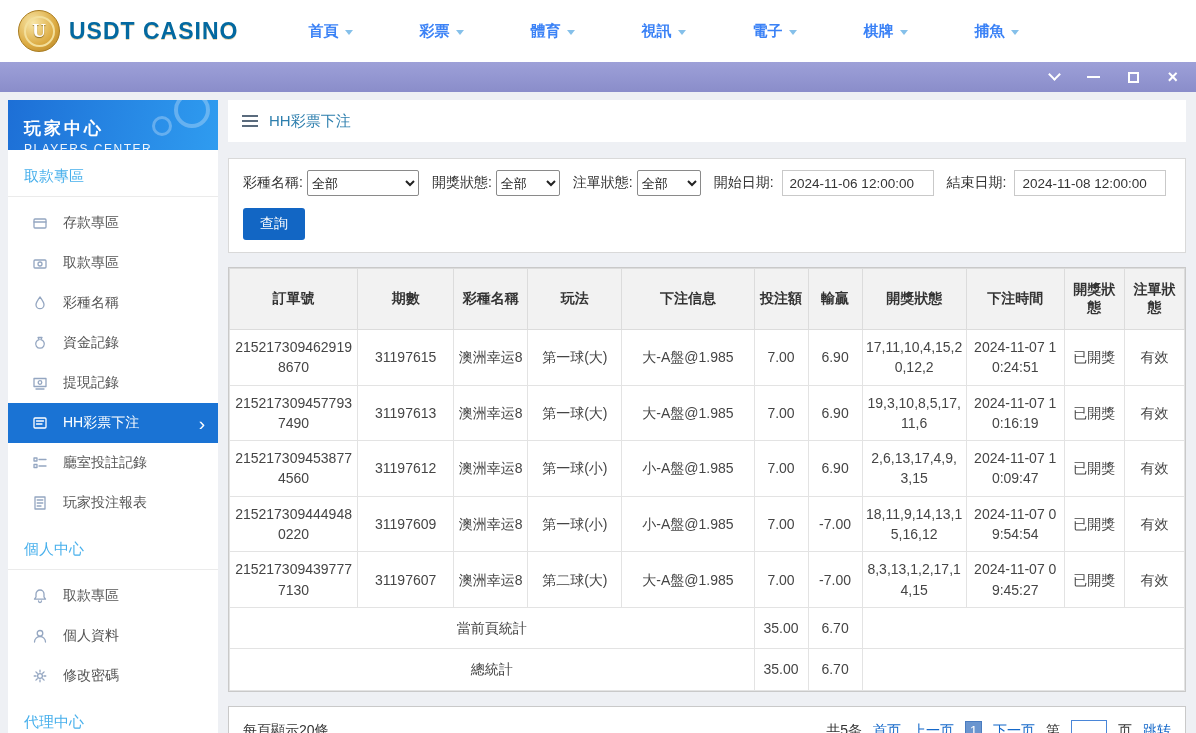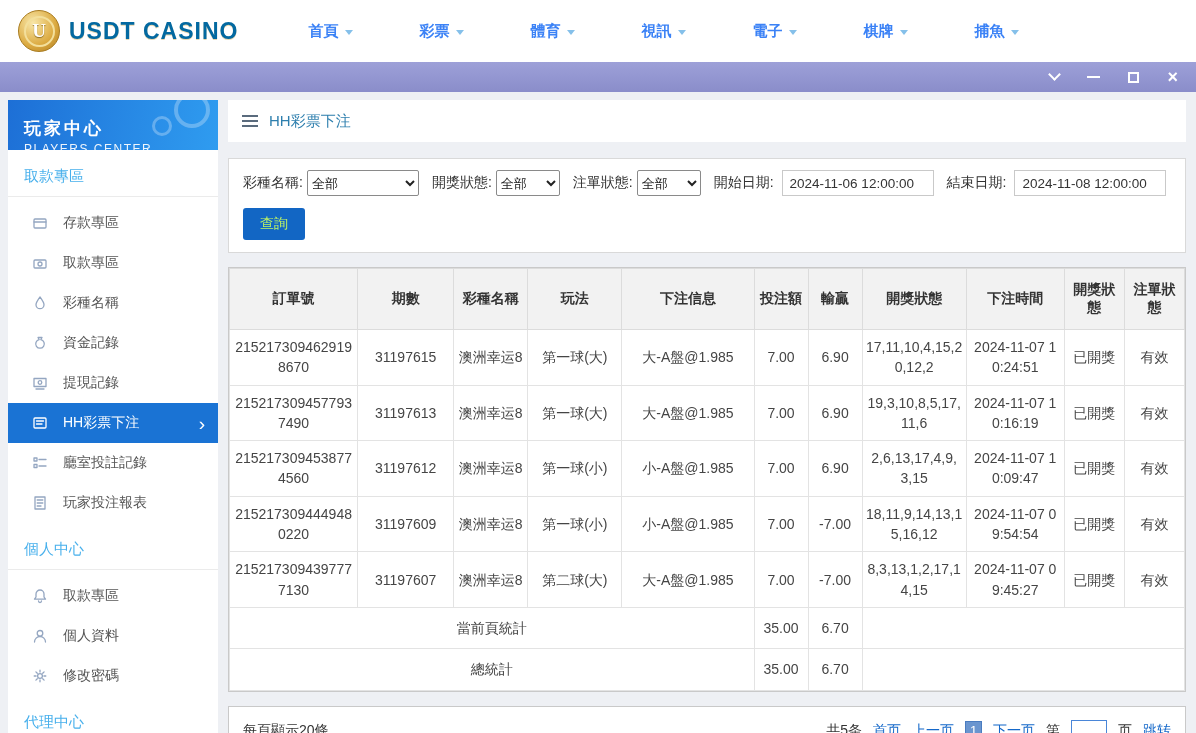--- a/index.html
+++ b/index.html
@@ -51,21 +51,21 @@
 
   
   .filters{background:#fff;border:1px solid #d9d9d9;padding:11px 14px 12px;margin-bottom:14px;flex-shrink:0;}
   .filter-row{display:flex;align-items:center;font-size:14px;color:#333;white-space:nowrap;}
   .filter-row label{margin-right:4px;}
   .fgap{margin-left:13px;}
   .sel{height:26px;border:1px solid #8a8a8a;background:#fff;font-size:13px;color:#222;border-radius:2px;}
   .sel.wide{width:112px;}
   .sel.narrow{width:64px;}
   .date-input{width:152px;height:26px;border:1px solid #c9c9c9;font-size:13.5px;color:#333;padding:0 7px;margin-left:4px;}
-  .search-btn{margin-top:12px;background:#1266c4;color:#bef264;border:none;border-radius:3px;padding:7px 17px;font-size:14px;cursor:pointer;}
+  .search-btn{margin-top:12px;background:#1266c4;color:#ffffff;border:none;border-radius:3px;padding:7px 17px;font-size:14px;cursor:pointer;}
 
   
   .table-panel{background:#fff;border:1px solid #c9c9c9;flex-shrink:0;}
   table{width:100%;border-collapse:collapse;table-layout:fixed;}
   th{background:#f2f2f2;border:1px solid #dcdcdc;font-size:14px;padding:12px 2px;color:#333;font-weight:bold;}
   td{border:1px solid #e3e3e3;text-align:center;font-size:14px;color:#454545;padding:7px 3px;word-break:break-all;line-height:1.45;}
   tr.summary td{padding:10px 3px;}
 
   
   .pager{margin-top:14px;background:#fff;border:1px solid #c9c9c9;height:50px;display:flex;align-items:center;justify-content:space-between;padding:0 14px;font-size:14px;color:#333;flex-shrink:0;}

